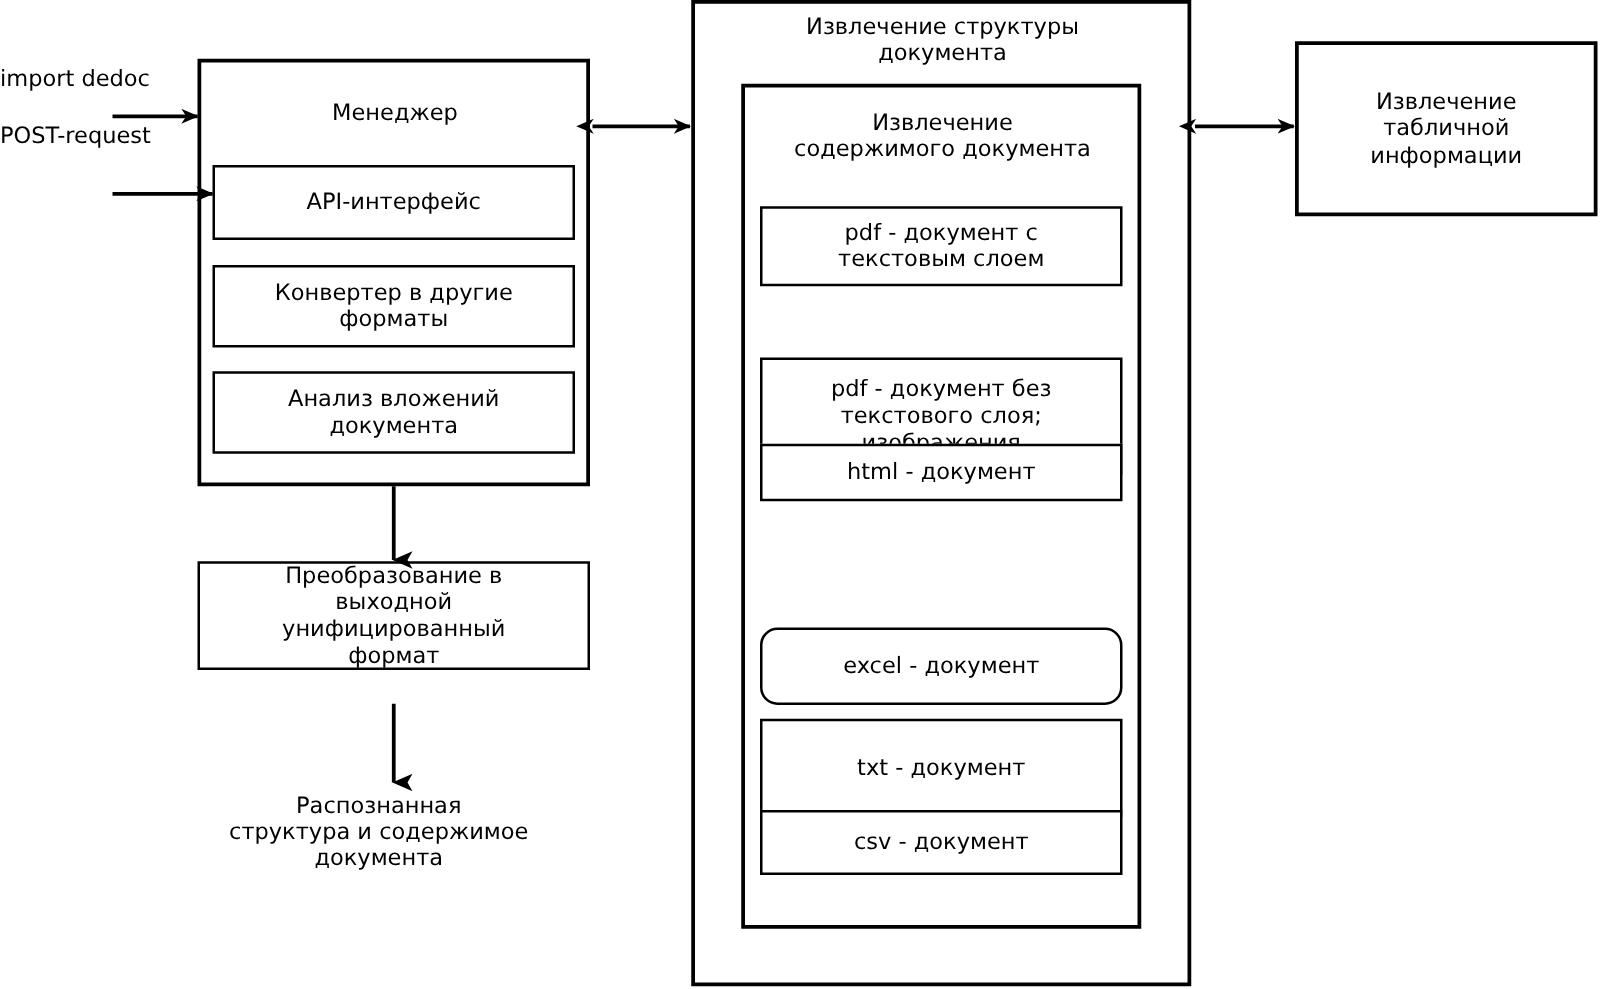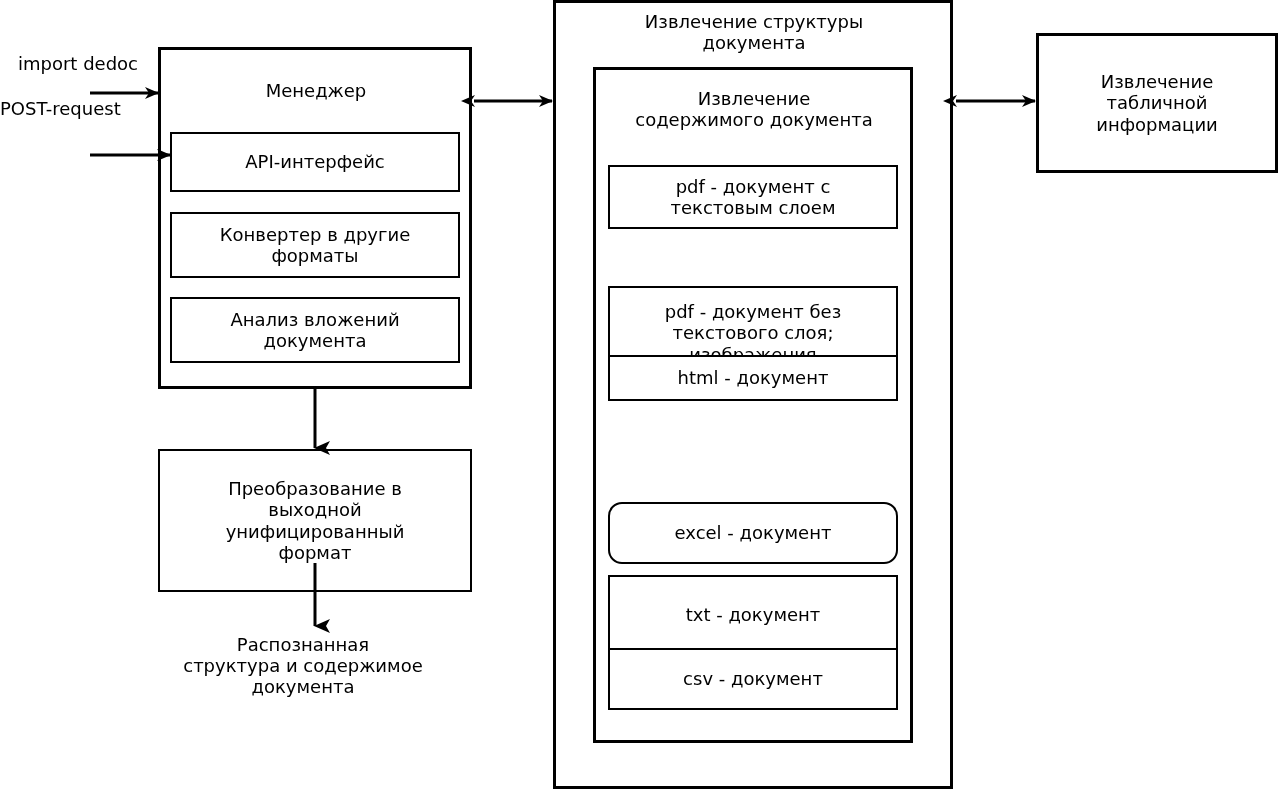--- a/index.html
+++ b/index.html
@@ -49,21 +49,21 @@
     width: 1280px;
     height: 791px;
     pointer-events: none;
   }
 </style>
 </head>
 <body>
 
 <div id="canvas">
 
-  <div class="plain-text fs21" style="left:0px; top:53px; width:156px; text-align:center;">import dedoc</div>
+  <div class="plain-text fs21" style="left:0px; top:53px; width:156px; text-align:left;">import dedoc</div>
 
   <div class="plain-text fs21" style="left:0px; top:98px; width:156px; text-align:left;">POST-request</div>
 
   <div class="box box-thick" style="left:158px; top:47px; width:314px; height:342px; display:block;">
     <div class="plain-text fs21" style="left:0px; top:30px; width:310px;">Менеджер</div>
   </div>
 
   <div class="box box-thin fs21" style="left:170px; top:132px; width:290px; height:60px;">
     <span>API-интерфейс</span>
   </div>
@@ -71,21 +71,21 @@
   <div class="box box-thin fs21" style="left:170px; top:212px; width:290px; height:66px; white-space:pre-line;">
     <span style="white-space:pre-line;">Конвертер в другие
 форматы</span>
   </div>
 
   <div class="box box-thin fs21" style="left:170px; top:297px; width:290px; height:66px; white-space:pre-line;">
     <span style="white-space:pre-line;">Анализ вложений
 документа</span>
   </div>
 
-  <div class="box box-thin fs21" style="left:158px; top:449px; width:314px; height:143px;">
+  <div class="box box-thin fs21" style="left:158px; top:449px; width:314px; height:87px;">
     <span style="white-space:pre-line;">Преобразование в
 выходной
 унифицированный
 формат</span>
   </div>
 
   <div class="plain-text fs21" style="left:128px; top:634px; width:350px;">Распознанная
 структура и содержимое
 документа</div>
 
@@ -116,21 +116,21 @@
 
 
   <div class="box box-thin fs21" style="left:608px; top:502px; width:290px; height:62px;border-radius:14px;">
     <span>excel - документ</span>
   </div>
 
   <div class="box box-thin fs21" style="left:608px; top:575px; width:290px; height:79px;">
     <span>txt - документ</span>
   </div>
 
-  <div class="box box-thin fs21" style="left:608px; top:648px; width:290px; height:62px;">
+  <div class="box box-thin fs21" style="left:608px; top:648px; width:290px; height:52px;">
     <span>csv - документ</span>
   </div>
 
   <div class="box box-thick fs21" style="left:1036px; top:33px; width:242px; height:140px;">
     <span style="white-space:pre-line;">Извлечение
 табличной
 информации</span>
   </div>
 
   <svg class="overlay" viewBox="0 0 1280 791" xmlns="http://www.w3.org/2000/svg">

